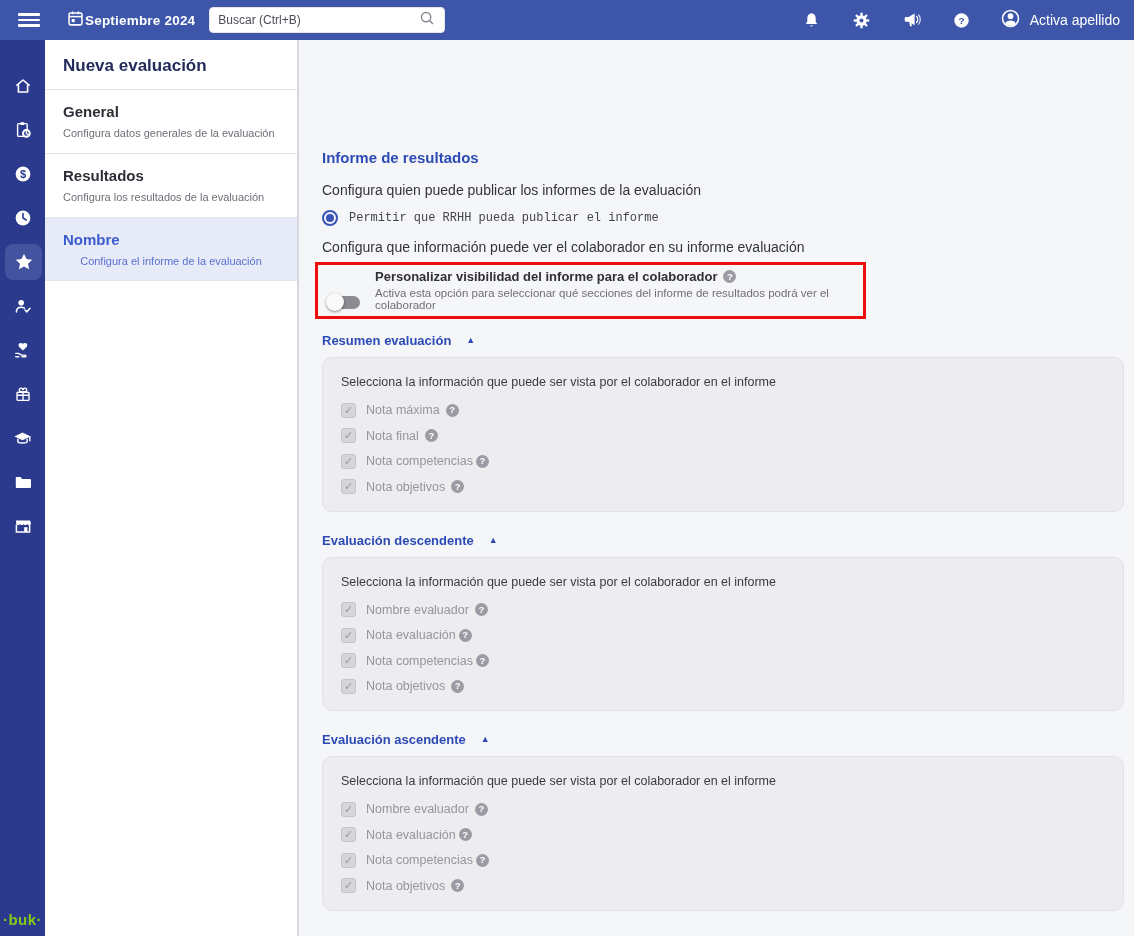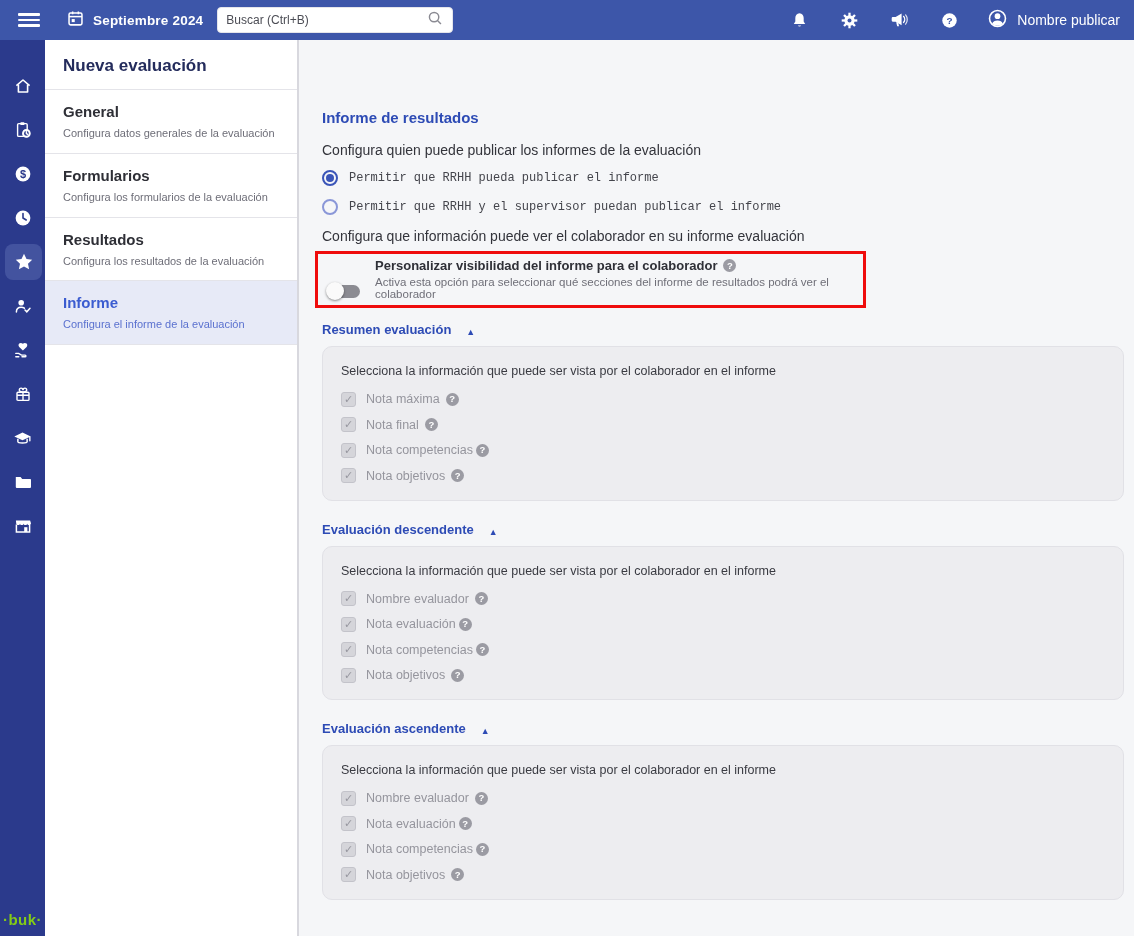--- a/index.html
+++ b/index.html
@@ -4,21 +4,21 @@
 <style>
   * { box-sizing: border-box; margin: 0; padding: 0; }
   html,body { width:1134px; height:936px; overflow:hidden;
     font-family:"Liberation Sans", sans-serif; background:#f5f6f8; }
 
   
   .topbar { position:absolute; top:0; left:0; width:1134px; height:40px;
     background:#3d56a9; display:flex; align-items:center; color:#fff; z-index:30; padding:0 14px; }
   .hamburger { width:22px; display:flex; flex-direction:column; gap:3px; cursor:pointer; margin-left:4px; }
   .hamburger span { display:block; height:2.4px; background:#fff; border-radius:1px; }
-  .tb-date { display:flex; align-items:center; gap:8px; margin-left:26px; cursor:pointer; }
+  .tb-date { display:flex; align-items:center; gap:0; margin-left:26px; cursor:pointer; }
   .tb-date .txt { font-size:13.5px; font-weight:bold; letter-spacing:.2px; }
   .searchbox { margin-left:14px; width:236px; height:26px; background:#fff; border:1px solid #e5e5ea;
     border-radius:4px; display:flex; align-items:center; padding:6px 8px; }
   .searchbox input { flex:1; border:none; outline:none; font-size:12px; color:#33343b;
     font-family:"Liberation Sans",sans-serif; background:transparent; }
   .searchbox input::placeholder { color:#4c4d55; }
   .tb-spacer { flex:1; }
   .tb-icons { display:flex; align-items:center; gap:30px; }
   .tb-icon { width:20px; height:20px; cursor:pointer; display:flex; align-items:center; justify-content:center; }
   .tb-user { display:flex; align-items:center; gap:9px; margin-left:28px; cursor:pointer; }
@@ -38,46 +38,46 @@
   
   .nav-panel { position:absolute; top:40px; left:45px; width:254px; height:896px;
     background:#fff; border-right:2px solid #d8d8de; z-index:10; }
   .nav-title { padding:16px 18px 13px 18px; font-size:17px; font-weight:bold; color:#242c5c; }
   .nav-list { border-top:1px solid #e4e4e9; }
   .nav-item { padding:13px 18px 12px 18px; border-bottom:1px solid #e4e4e9; cursor:pointer; }
   .nav-item .t { font-size:15px; font-weight:bold; color:#2e2f36; margin-bottom:7px; }
   .nav-item .d { font-size:11px; color:#6e6e78; line-height:1.25; }
   .nav-item.active { background:#e7eaf7; }
   .nav-item.active .t { color:#3b5cd0; }
-  .nav-item.active .d { color:#5a71cf; }
+  .nav-item.active .d { color:#5a71cf;text-align:center; }
 
   
   .main { position:absolute; top:40px; left:301px; width:833px; height:896px;
     background:#f5f6f8; padding:0 10px 0 21px; overflow:hidden; }
-  .main-title { margin-top:69px; font-size:15px; font-weight:bold; color:#2d4bb5; }
+  .main-title { margin-top:109px; font-size:15px; font-weight:bold; color:#2d4bb5; }
   .question { margin-top:16px; font-size:14px; color:#33343b; }
   .radio-row { margin-top:11px; display:flex; align-items:center; cursor:pointer; height:18px; }
   .radio { width:16px; height:16px; border-radius:50%; border:2px solid #3a55b8;
     position:relative; margin-right:11px; flex:none; }
   .radio.checked::after { content:""; position:absolute; inset:2px; background:#3a55b8; border-radius:50%; }
   .radio.unchecked { border-color:#8a97d8; }
   .radio-label { font-size:12px; color:#44454c;font-family:Liberation Mono, monospace; }
 
   
   .annotation-box { margin-top:7px; margin-left:-7px; width:551px; border:3px solid #ef0c0c;
     padding:4px 8px 5px 8px; background:transparent; }
   .toggle-row { display:flex; align-items:flex-end; }
   .switch { position:relative; width:36px; height:18px; margin-right:13px; margin-top:3px; flex:none; cursor:pointer; }
   .switch .track { position:absolute; left:2px; top:3px; width:32px; height:13px; background:#8b8b92; border-radius:7px; }
   .switch .knob { position:absolute; left:0px; top:0px; width:18px; height:18px; background:#fafafa;
     border-radius:50%; box-shadow:0 1px 2.5px rgba(0,0,0,.45); }
   .toggle-texts .lab { font-size:13px; font-weight:bold; color:#2f3037; display:flex; align-items:center; }
   .toggle-texts .sub { margin-top:3px; font-size:11.5px; color:#6f6f78; }
 
-  .section-header { margin-top:14px; margin-bottom:9px; display:flex; align-items:flex-end; cursor:pointer; }
+  .section-header { margin-top:14px; margin-bottom:9px; display:flex; align-items:center; cursor:pointer; }
   .section-header.gap { margin-top:21px; }
   .section-header .st { font-size:13px; font-weight:bold; color:#2d4bb5; }
   .caret { margin-left:15px; font-size:9px; color:#2d4bb5; line-height:1; }
 
   .panel { background:#ededf0; border:1px solid #e1e1e6; border-radius:10px; padding:17px 18px 13px 18px; }
   .panel .intro { font-size:12.5px; color:#3a3b42; margin-bottom:13px; }
   .opt-row { display:flex; align-items:center; height:16px; margin-bottom:9.5px; }
   .cbx { width:15px; height:15px; border-radius:3px; background:#d5d5da; border:1px solid #c3c3ca;
     color:#97979f; font-size:11px; display:flex; align-items:center; justify-content:center; flex:none; }
   .cbx::after { content:"✓"; line-height:1; }
@@ -161,21 +161,21 @@
   </div>
 
   <div class="tb-user">
     <span>
       <svg width="21" height="21" viewBox="0 0 20 20">
           <circle cx="10" cy="10" r="7.6" fill="none" stroke="#fff" stroke-width="1.5"></circle>
           <circle cx="10" cy="7.8" r="2.7" fill="#fff"></circle>
           <path d="M4.9 14.9 a5.4 4.4 0 0 1 10.2 0 a7.6 7.6 0 0 1 -10.2 0 Z" fill="#fff"></path>
         </svg>
     </span>
-    <span class="name">Nombre publicar</span>
+    <span class="name">Activa apellido</span>
   </div>
 </div>
 
 <div class="rail">
   <div class="rail-items">
     <div class="rail-item">
       <span>
           <svg width="20" height="20" viewBox="0 0 20 20" fill="none" stroke="#fff" stroke-width="1.6" stroke-linejoin="round">
             <path d="M3.4 9.6 L10 4 L16.6 9.6"></path>
             <path d="M5.4 8.4 V16 H14.6 V8.4"></path>
@@ -272,46 +272,38 @@
 </div>
 
 <div class="nav-panel">
   <div class="nav-title">Nueva evaluación</div>
   <div class="nav-list">
     <div class="nav-item">
       <div class="t">General</div>
       <div class="d">Configura datos generales de la evaluación</div>
     </div>
     <div class="nav-item">
-      <div class="t">Formularios</div>
-      <div class="d">Configura los formularios de la evaluación</div>
-    </div>
-    <div class="nav-item">
       <div class="t">Resultados</div>
       <div class="d">Configura los resultados de la evaluación</div>
     </div>
     <div class="nav-item active">
-      <div class="t">Informe</div>
+      <div class="t">Nombre</div>
       <div class="d">Configura el informe de la evaluación</div>
     </div>
   </div>
 </div>
 
 <div class="main">
   <div class="main-title">Informe de resultados</div>
 
   <div class="question">Configura quien puede publicar los informes de la evaluación</div>
 
   <div class="radio-row">
     <span class="radio checked"></span>
     <span class="radio-label">Permitir que RRHH pueda publicar el informe</span>
-  </div>
-  <div class="radio-row">
-    <span class="radio unchecked"></span>
-    <span class="radio-label">Permitir que RRHH y el supervisor puedan publicar el informe</span>
   </div>
 
   <div class="question" style="margin-top:12px">Configura que información puede ver el colaborador en su informe evaluación</div>
 
   <div class="annotation-box">
     <div class="toggle-row">
       <div class="switch">
         <span class="track"></span>
           <span class="knob"></span>
       </div>

